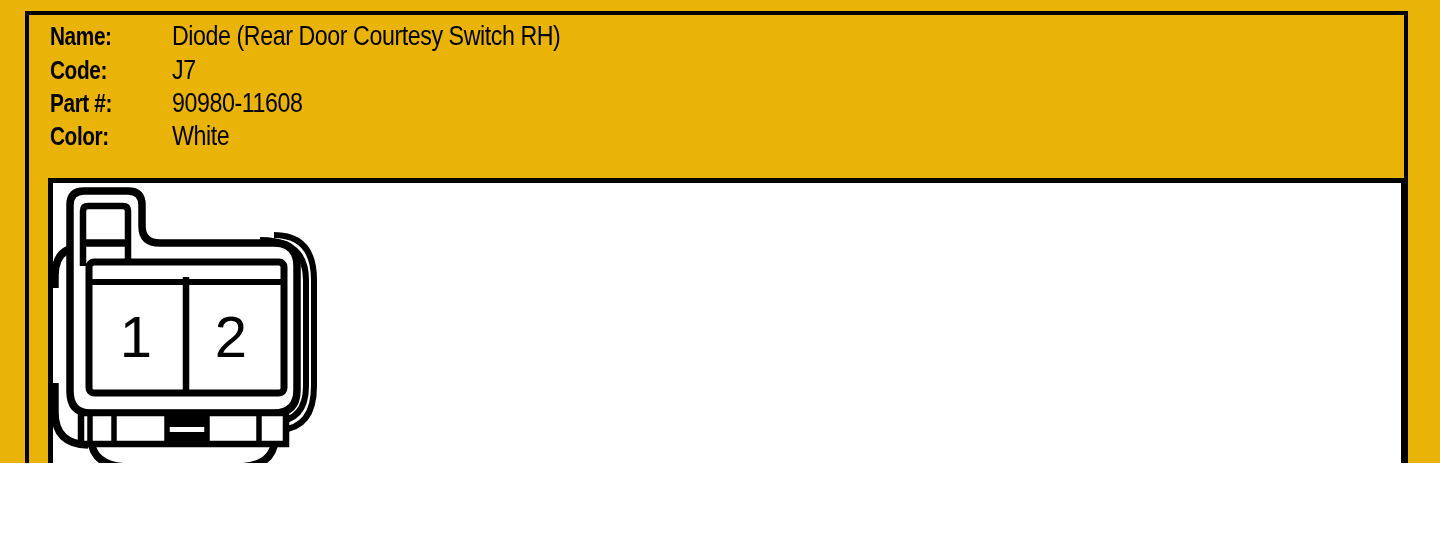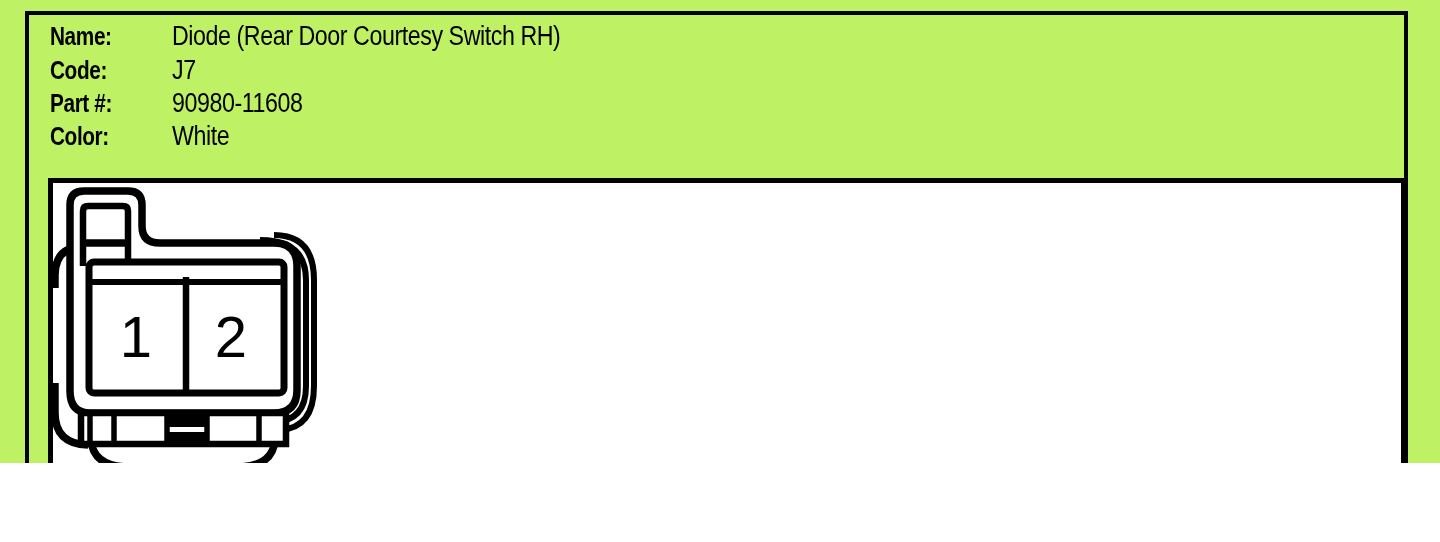--- a/index.html
+++ b/index.html
@@ -1,16 +1,16 @@
 <!DOCTYPE html>
 <html><head>
 <meta charset="utf-8">
 <style>
   html,body{margin:0;padding:0;background:#ffffff;}
-  #page{position:relative;width:1440px;height:463px;background:#bef264;overflow:hidden;
+  #page{position:relative;width:1440px;height:463px;background:#eab308;overflow:hidden;
         font-family:"Liberation Sans",sans-serif;color:#000000;}
   .frame{position:absolute;left:25px;top:11px;width:1383px;height:512px;
          border:4px solid #000;box-sizing:border-box;background:transparent;}
   .diagram-box{position:absolute;left:48px;top:178px;width:1358px;height:309px;
          border:5px solid #000;box-sizing:border-box;background:#ffffff;}
   .strip-box{position:absolute;left:48px;top:482px;width:1358px;height:41px;
          border:5px solid #000;box-sizing:border-box;background:#ffffff;}
   .hdr-row{position:absolute;height:30px;white-space:nowrap;}
   .hdr-label{position:absolute;left:50px;top:0;font-size:26px;font-weight:bold;
          letter-spacing:-0.5px;transform:scaleX(0.80);transform-origin:left top;}

